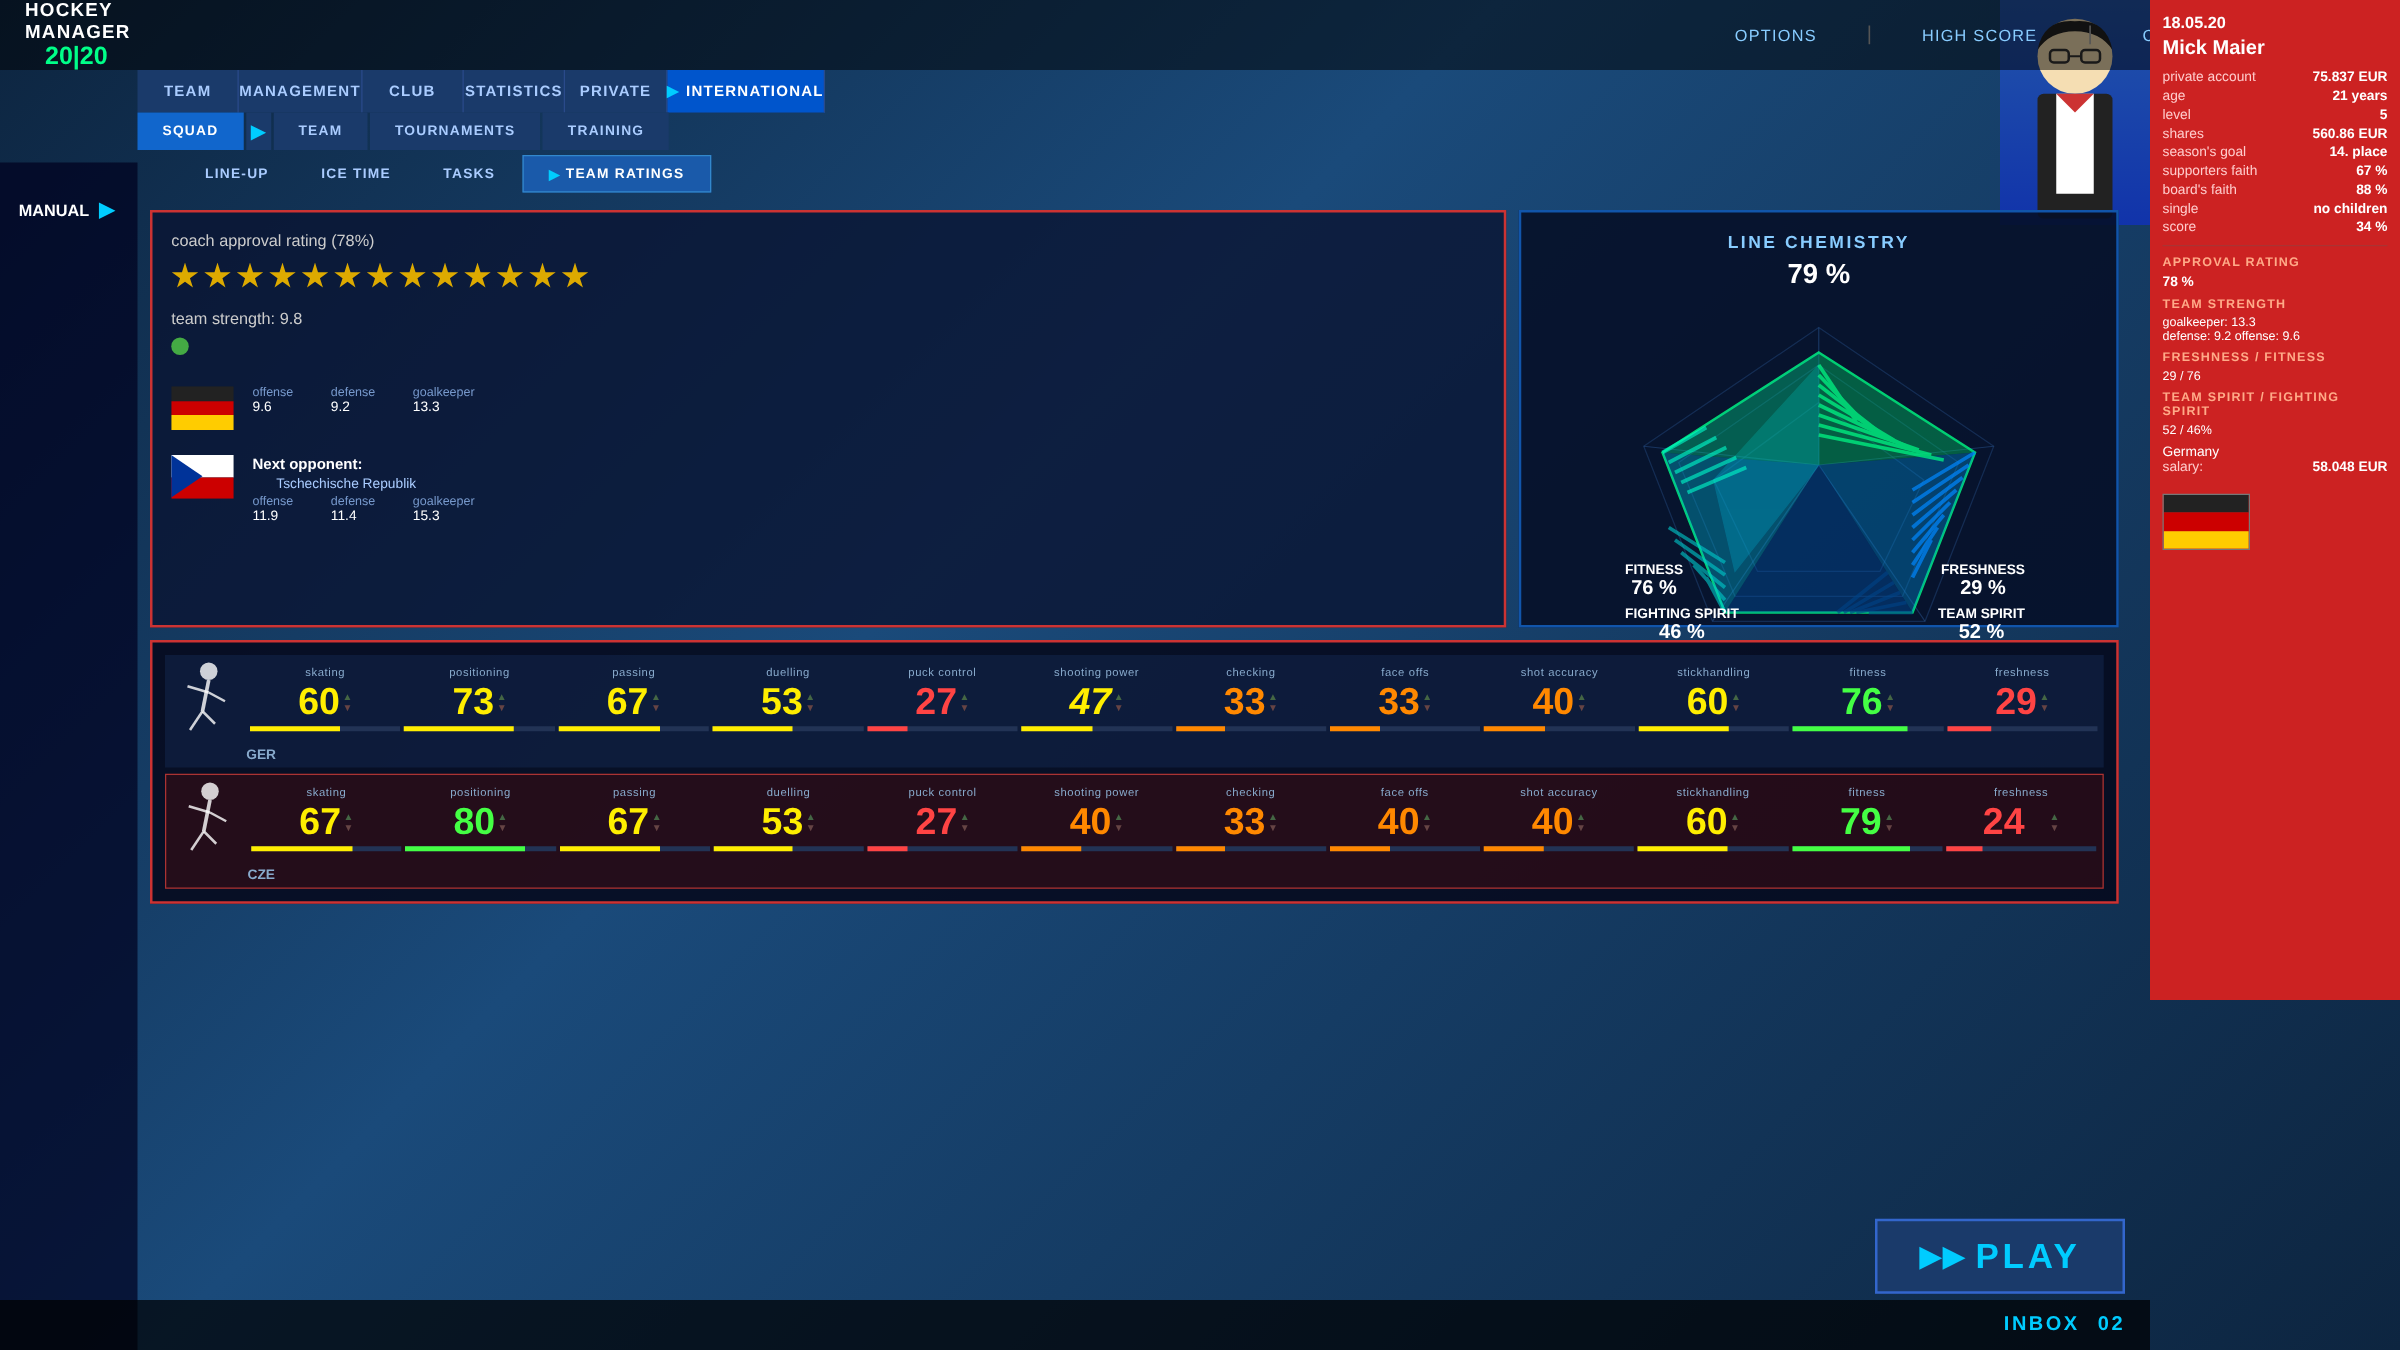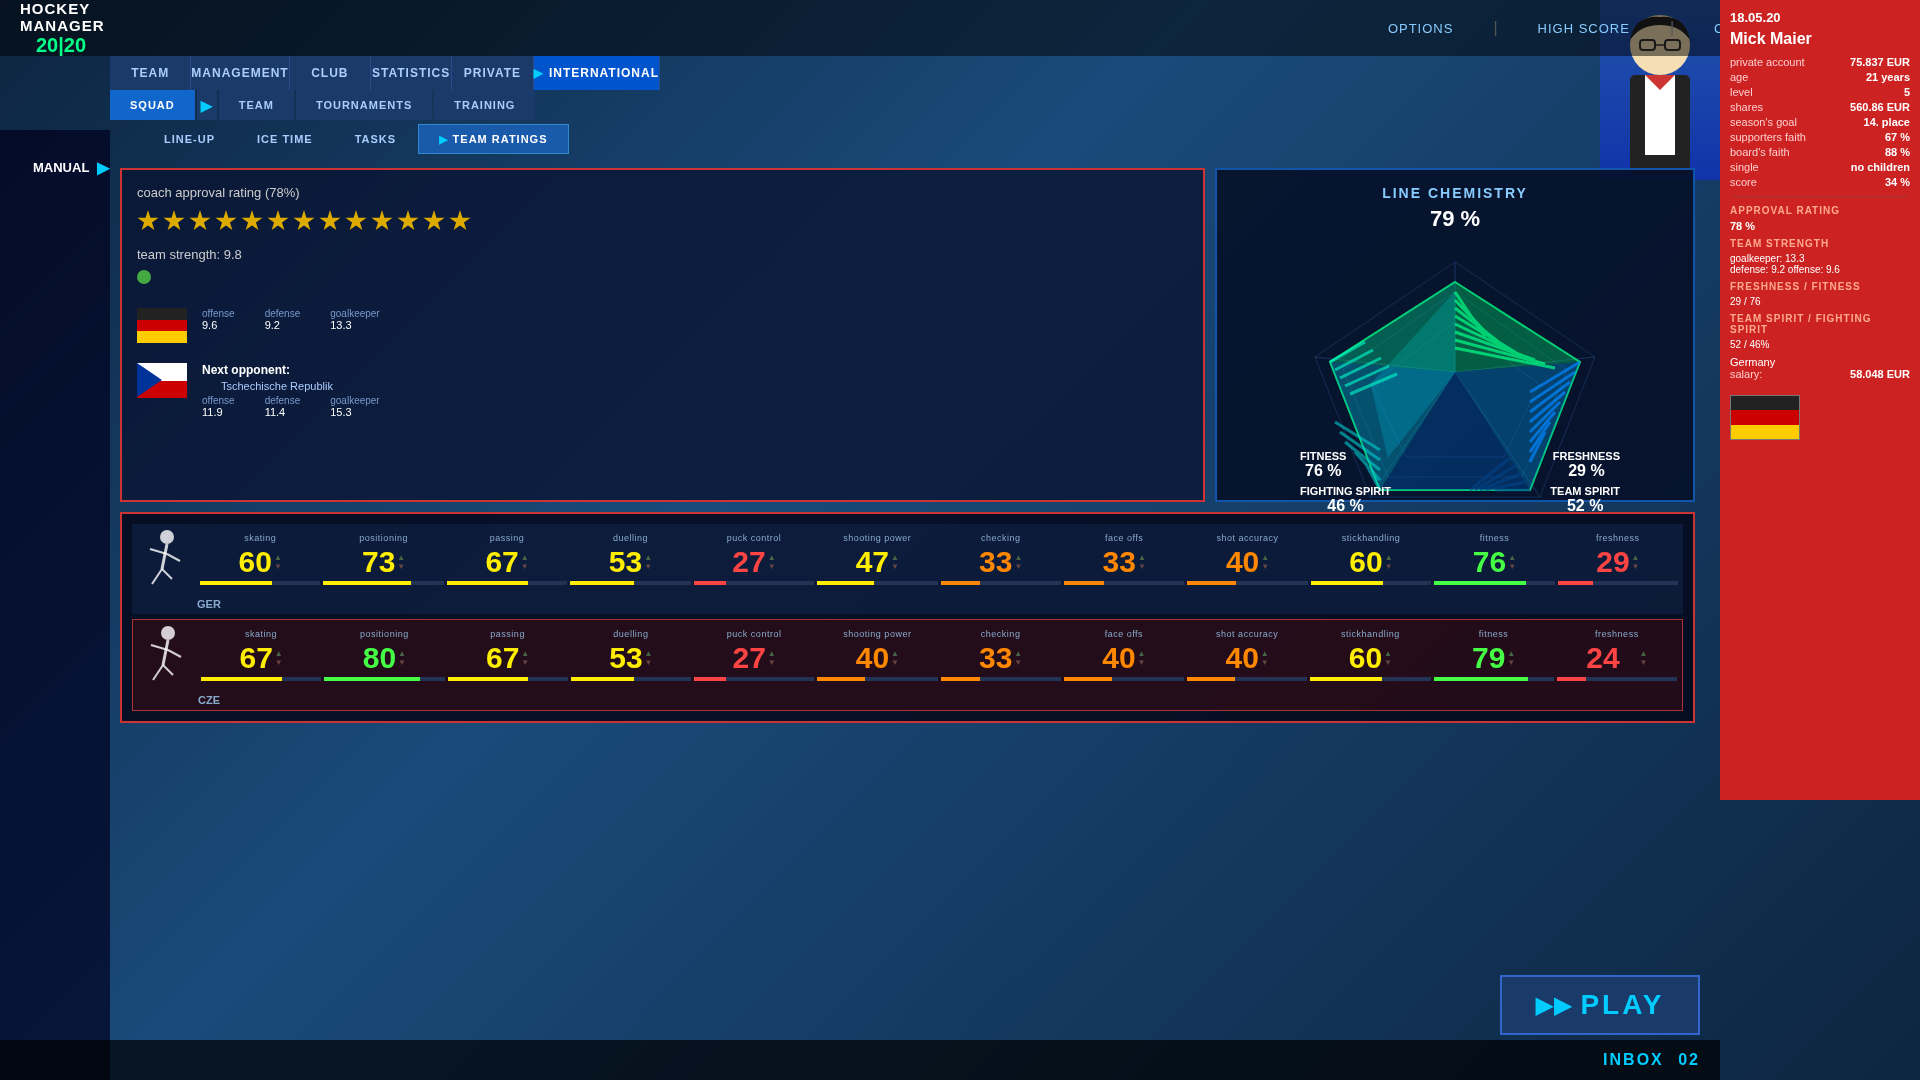--- a/index.html
+++ b/index.html
@@ -168,21 +168,21 @@
       z-index: 5;
       display: flex;
       flex-direction: column;
       padding-top: 20px;
     }
     .manual-btn {
       display: flex;
       align-items: center;
       gap: 8px;
       color: white;
-      padding: 8px 33px;
+      padding: 8px 15px;
       font-size: 13px;
       font-weight: bold;
       cursor: pointer;
     }
     .manual-arrow {
       color: #00ccff;
       font-size: 16px;
     }
 
     
@@ -880,21 +880,21 @@
                 <div style="color: rgb(68, 102, 68);">▲</div>
                 <div style="color: rgb(102, 68, 68);">▼</div>
               </div>
             </div>
             <div class="stat-bar" style="width: 100%; height: 4px; background: rgb(34, 51, 85); margin-top: 2px;">
               <div class="stat-bar-fill" style="height: 100%; width: 27%; background: rgb(255, 68, 68);"></div>
             </div>
           </div>
           <div class="stat-col" style="display: flex; flex-direction: column; align-items: center; flex: 1 1 0%;">
             <div class="stat-label" style="color: rgb(136, 170, 204); font-size: 9px; margin-bottom: 2px; white-space: nowrap;">shooting power</div>
-            <div style="display: flex; align-items: center; gap: 2px;">
+            <div style="display: flex; align-items: center; gap: 2px; font-style: italic;">
               <div class="stat-value" style="font-size: 30px; font-weight: bold; color: rgb(255, 238, 0); font-family: &quot;Arial Black&quot;, Arial, sans-serif;">47</div>
               <div style="display: flex; flex-direction: column; font-size: 8px; color: rgb(136, 136, 136);">
                 <div style="color: rgb(68, 102, 68);">▲</div>
                 <div style="color: rgb(102, 68, 68);">▼</div>
               </div>
             </div>
             <div class="stat-bar" style="width: 100%; height: 4px; background: rgb(34, 51, 85); margin-top: 2px;">
               <div class="stat-bar-fill" style="height: 100%; width: 47%; background: rgb(255, 238, 0);"></div>
             </div>
           </div>

